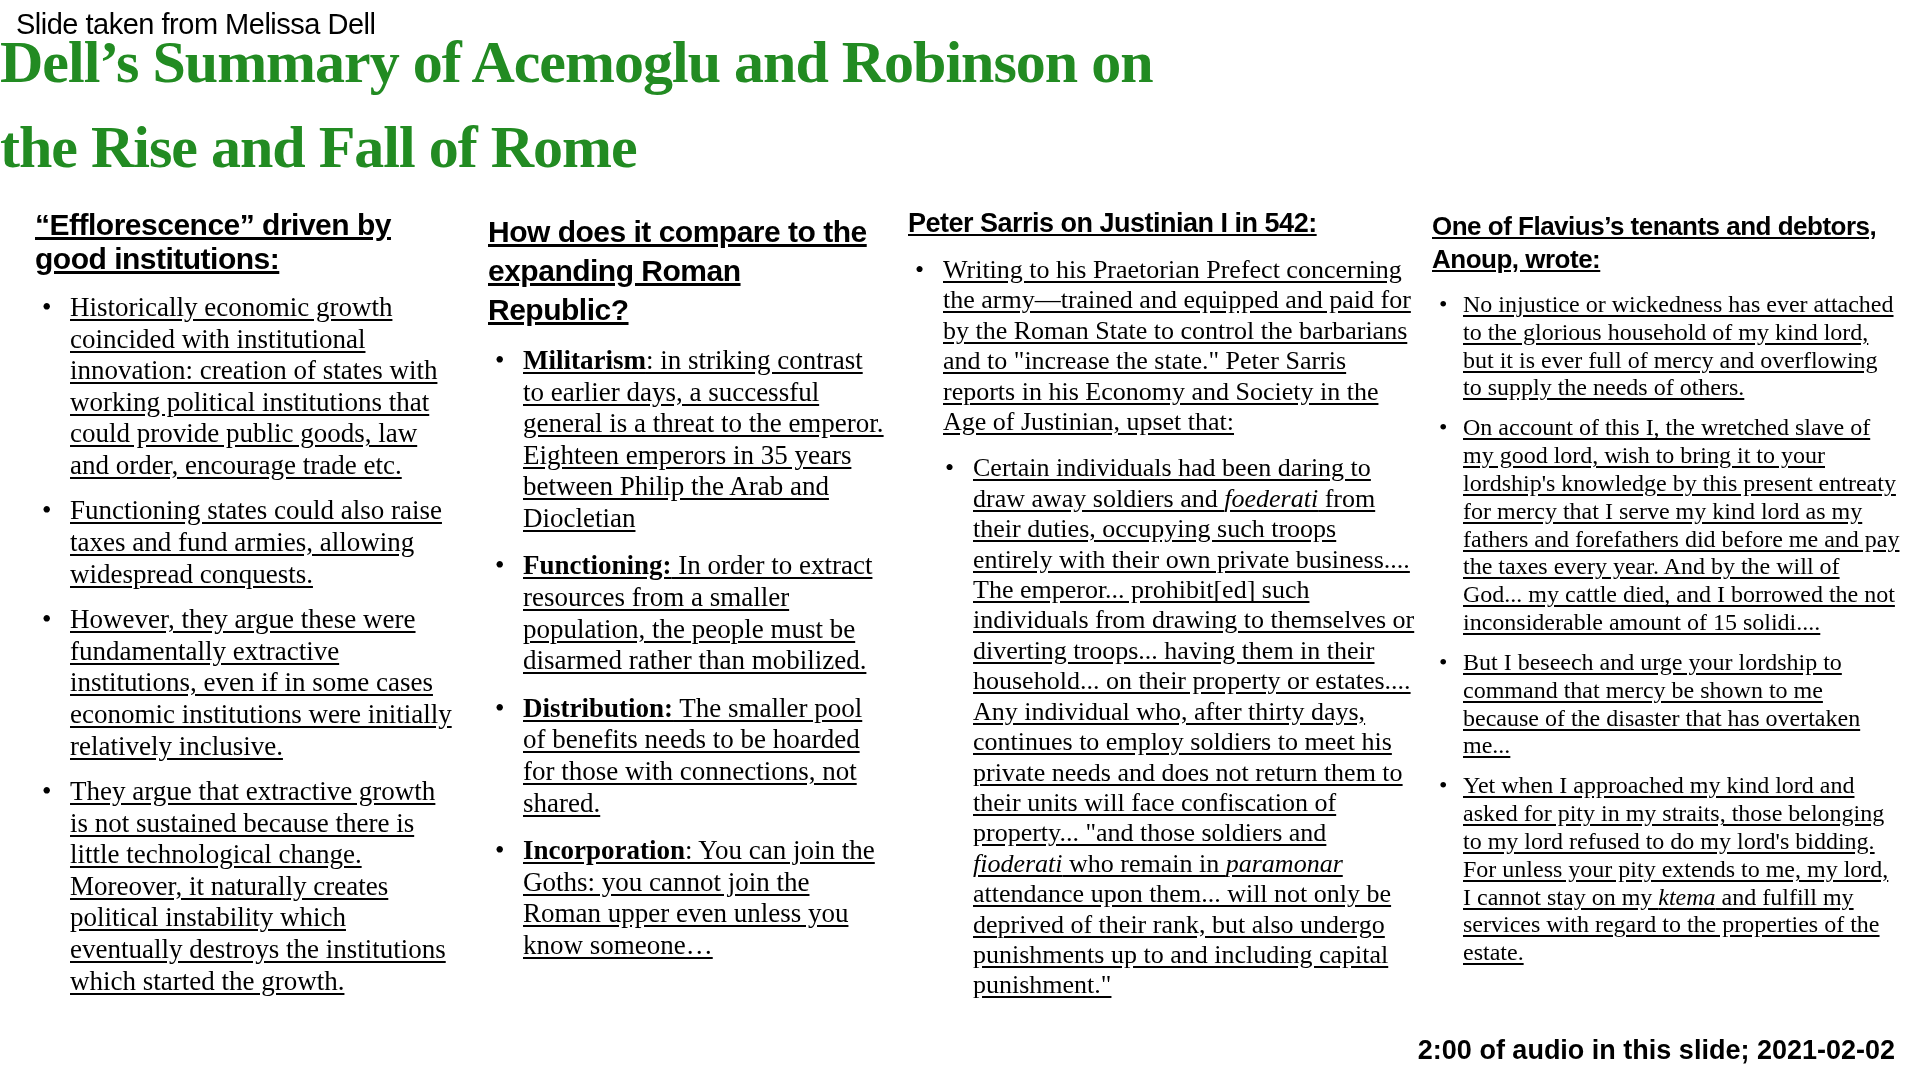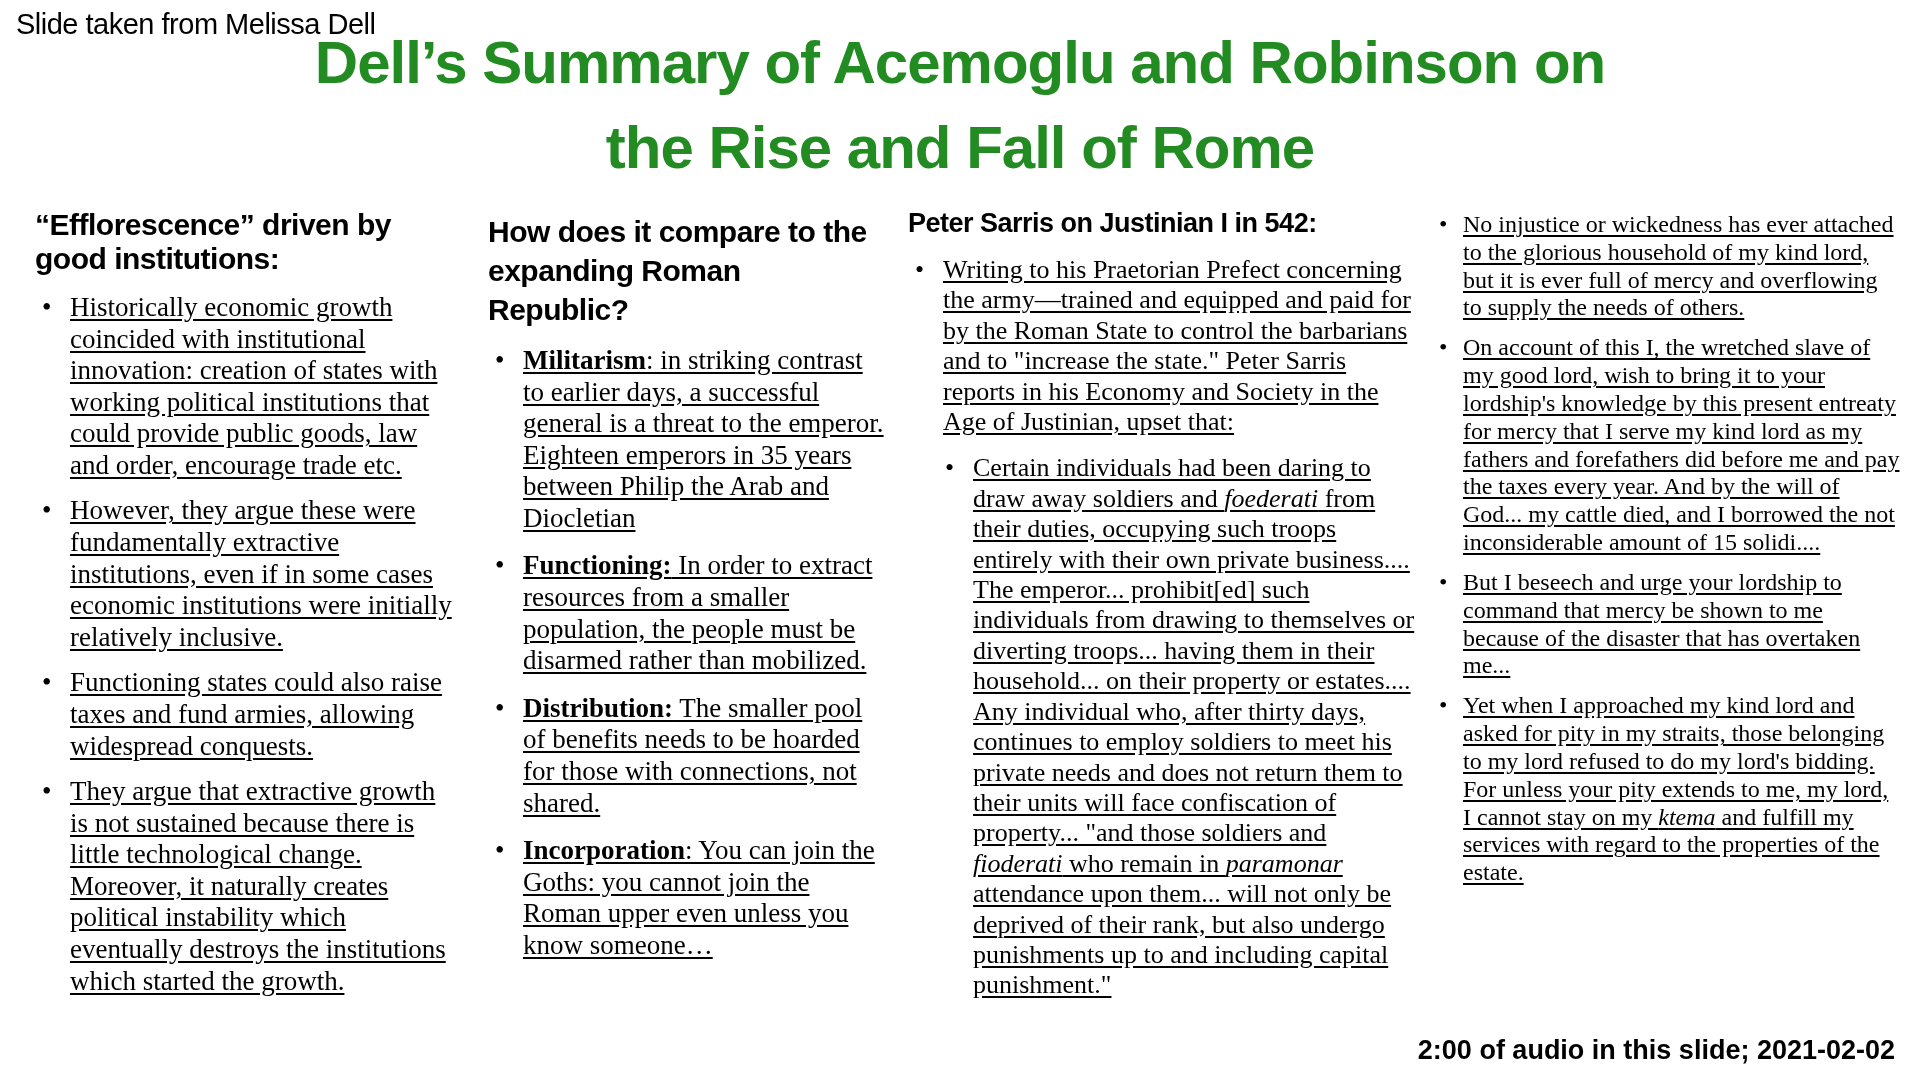--- a/index.html
+++ b/index.html
@@ -1,24 +1,24 @@
 <!DOCTYPE html>
 <html style="--title-color: #228B22;"><head>
 <meta charset="utf-8">
 <style>
   html,body{margin:0;padding:0;}
   body{width:1920px;height:1080px;background:#ffffff;overflow:hidden;position:relative;
        font-family:"Liberation Serif", serif;color:#000;}
   .credit{position:absolute;left:16px;top:8px;font-family:"Liberation Sans",sans-serif;
           font-size:29px;letter-spacing:-0.5px;text-align:center;}
-  .title{position:absolute;left:0;right:0;top:20px;text-align:center;
-         font-family:Liberation Sans, sans-serif;font-weight:bold;font-size:60px;
+  .title{position:absolute;left:0;right:0;top:20px;text-align:left;
+         font-family:Liberation Serif, serif;font-weight:bold;font-size:60px;
          line-height:1.42;color:var(--title-color,#228B22);letter-spacing:-1px;}
   .col{position:absolute;top:208px;}
-  .col h2{font-family:"Liberation Sans",sans-serif;font-weight:bold;
+  .col h2{font-family:"Liberation Sans",sans-serif;font-weight:bold;text-decoration:underline;
           margin:0 0 16px 0;letter-spacing:-0.5px;}
   .col ul{list-style:none;margin:1px;padding:0;}
   .col li{position:relative;padding-left:34px;text-decoration:underline;
           text-underline-offset:3px;}
   .col li::before{content:"\2022";position:absolute;left:6px;top:0;text-decoration:none;}
   .col li.sub{margin-left:30px;}
   .col1{left:35px;width:420px;}
   .col1 h2{font-size:30px;}
   .col1 li{font-size:27px;line-height:1.17;margin-bottom:14px;}
   .col2{left:488px;width:400px;top:212px;}
@@ -40,22 +40,22 @@
 
 <div class="title">
   <div>Dell’s Summary of Acemoglu and Robinson on</div>
   <div>the Rise and Fall of Rome</div>
 </div>
 
 <section class="col col1">
   <h2>“Efflorescence” driven by good institutions:</h2>
   <ul>
     <li><span>Historically economic growth coincided with institutional innovation: creation of states with working political institutions that could provide public goods, law and order, encourage trade etc.</span></li>
+    <li><span>Functioning states could also raise taxes and fund armies, allowing widespread conquests.</span></li>
     <li><span>However, they argue these were fundamentally extractive institutions, even if in some cases economic institutions were initially relatively inclusive.</span></li>
-    <li><span>Functioning states could also raise taxes and fund armies, allowing widespread conquests.</span></li>
     <li><span>They argue that extractive growth is not sustained because there is little technological change. Moreover, it naturally creates political instability which eventually destroys the institutions which started the growth.</span></li>
   </ul>
 </section>
 
 <section class="col col2">
   <h2>How does it compare to the expanding Roman Republic?</h2>
   <ul>
     <li><span style="font-weight: bold;">Militarism</span><span>: in striking contrast to earlier days, a successful general is a threat to the emperor. Eighteen emperors in 35 years between Philip the Arab and Diocletian</span></li>
     <li><span style="font-weight: bold;">Functioning:</span><span> In order to extract resources from a smaller population, the people must be disarmed rather than mobilized.</span></li>
     <li><span style="font-weight: bold;">Distribution:</span><span> The smaller pool of benefits needs to be hoarded for those with connections, not shared.</span></li>
@@ -65,20 +65,21 @@
 
 <section class="col col3">
   <h2>Peter Sarris on Justinian I in 542:</h2>
   <ul>
     <li><span>Writing to his Praetorian Prefect concerning the army—trained and equipped and paid for by the Roman State to control the barbarians and to "increase the state." Peter Sarris reports in his Economy and Society in the Age of Justinian, upset that:</span></li>
     <li class="sub"><span>Certain individuals had been daring to draw away soldiers and </span><span style="font-style: italic;">foederati</span><span> from their duties, occupying such troops entirely with their own private business.... The emperor... prohibit[ed] such individuals from drawing to themselves or diverting troops... having them in their household... on their property or estates.... Any individual who, after thirty days, continues to employ soldiers to meet his private needs and does not return them to their units will face confiscation of property... "and those soldiers and </span><span style="font-style: italic;">fioderati</span><span> who remain in </span><span style="font-style: italic;">paramonar</span><span> attendance upon them... will not only be deprived of their rank, but also undergo punishments up to and including capital punishment."</span></li>
   </ul>
 </section>
 
 <section class="col col4">
+  <h2>One of Flavius’s tenants and debtors, Anoup, wrote:</h2>
   <ul>
     <li><span>No injustice or wickedness has ever attached to the glorious household of my kind lord, but it is ever full of mercy and overflowing to supply the needs of others.</span></li>
     <li><span>On account of this I, the wretched slave of my good lord, wish to bring it to your lordship's knowledge by this present entreaty for mercy that I serve my kind lord as my fathers and forefathers did before me and pay the taxes every year. And by the will of God... my cattle died, and I borrowed the not inconsiderable amount of 15 solidi....</span></li>
     <li><span>But I beseech and urge your lordship to command that mercy be shown to me because of the disaster that has overtaken me...</span></li>
     <li><span>Yet when I approached my kind lord and asked for pity in my straits, those belonging to my lord refused to do my lord's bidding. For unless your pity extends to me, my lord, I cannot stay on my </span><span style="font-style: italic;">ktema</span><span> and fulfill my services with regard to the properties of the estate.</span></li>
   </ul>
 </section>
 
 <div class="footer">2:00 of audio in this slide; 2021-02-02</div>
 

